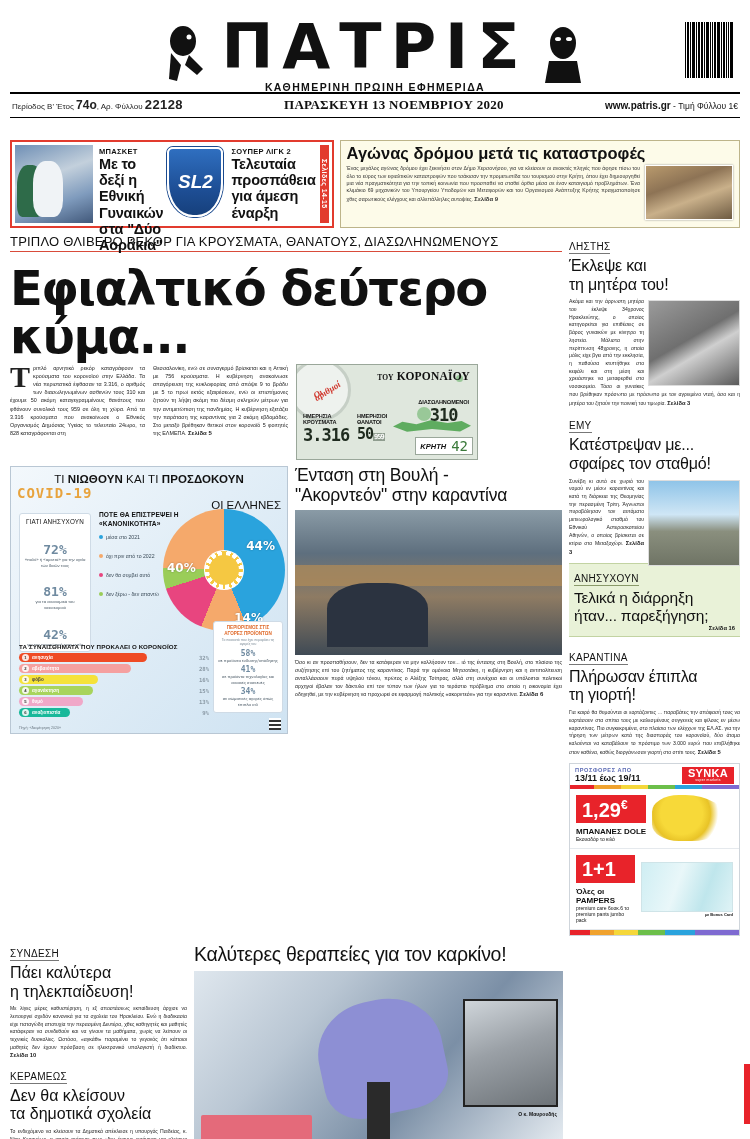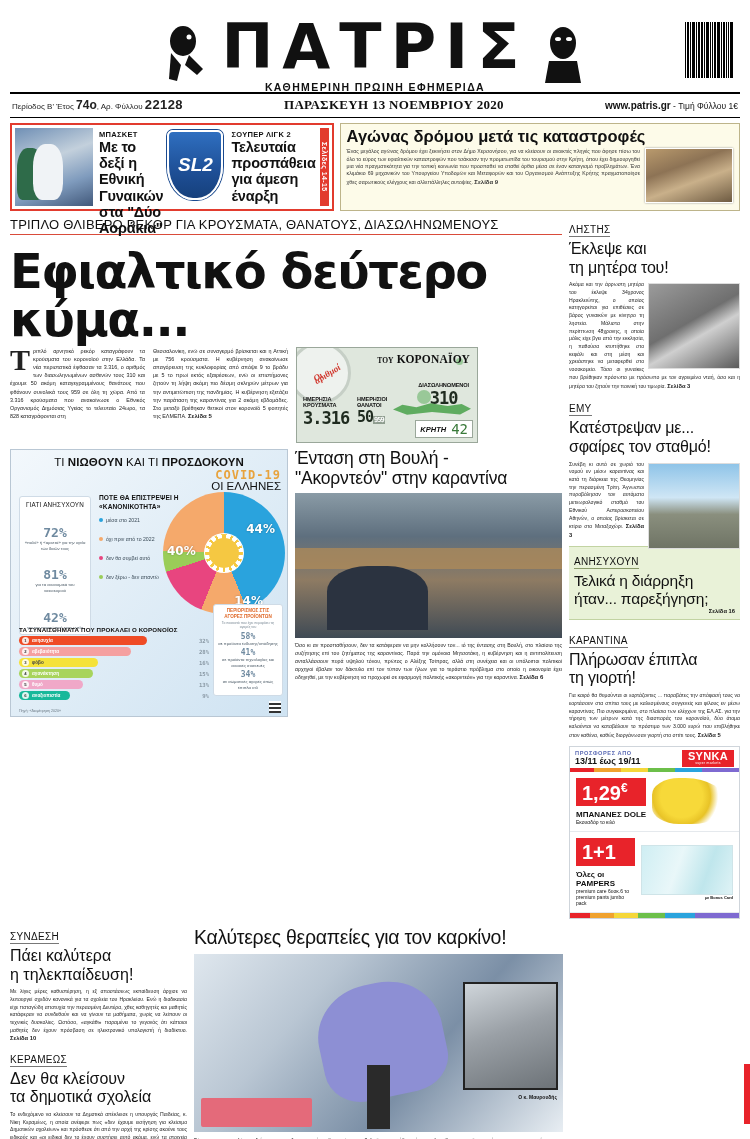--- a/index.html
+++ b/index.html
@@ -26,21 +26,21 @@
   .mast-rule2 { border-top: 1px solid #000; margin-top: 1px; }
   .infoline { display: flex; align-items: baseline; justify-content: space-between; padding: 3px 2px 3px 2px; font-size: 9px; }
   .infoline .issue { font-size: 8px; color: #222; }
   .infoline .issue b.big { font-size: 12px; }
   .infoline .issue b.num { font-size: 13px; letter-spacing: .4px; }
   .infoline .date { font-size: 13px; font-weight: bold; letter-spacing: .3px; font-family: "Liberation Serif", serif; }
   .infoline .site { font-size: 8.5px; }
   .infoline .site b { font-size: 10px; }
 
   
-  .topbanners { display: flex; gap: 6px; margin-top: 5px; height: 88px; }
+  .topbanners { display: flex; gap: 6px; margin-top: 22px; height: 88px; }
   .sportbox { width: 368px; border: 2px solid #e23b2e; background:#fff; display: flex; padding: 3px; position: relative; }
   .sb-photo { width: 78px; height: 78px; background: linear-gradient(160deg,#6f8fb5 0%,#c3d0dc 40%,#7f9bbd 70%,#41587a 100%); position: relative; overflow: hidden; flex: none; }
   .sb-photo:after { content:""; position:absolute; left: 18px; top: 16px; width: 30px; height: 56px; background:#f0f3f6; border-radius: 40% 40% 30% 30%; }
   .sb-photo:before { content:""; position:absolute; left: 2px; top: 20px; width: 26px; height: 52px; background:#2e6b49; border-radius: 40% 40% 20% 20%; }
   .sb-txt { padding: 2px 4px 0 6px; flex: 1 1 auto; }
   .kicker { font-size: 7.5px; font-weight: bold; letter-spacing: .3px; }
   .sb-head { font-size: 14.5px; font-weight: bold; line-height: 1.12; letter-spacing: -.2px; }
   .sl2 { width: 58px; height: 74px; flex: none; align-self: center; position: relative; }
   .sl2-shield { width: 56px; height: 70px; background: linear-gradient(180deg,#2f6fc0 0%,#1e4f96 60%,#16407c 100%); border-radius: 6px 6px 26px 26px / 6px 6px 34px 34px; display:flex; align-items:center; justify-content:center; color:#fff; font-weight:bold; font-size:19px; font-style: italic; border: 2px solid #fff; box-shadow: 0 0 0 1px #1a4a8f; }
   .sb-rot { writing-mode: vertical-rl; background:#e23b2e; color:#fff; font-size:7px; font-weight:bold; padding:2px 1px; letter-spacing:.4px; display:flex; align-items:center; justify-content:center; }
@@ -77,21 +77,21 @@
   .cb-krit { position:absolute; right: 4px; bottom: 4px; background:#fff; border:1px solid #9aa79a; padding: 0 4px; display:flex; align-items:center; gap:5px; }
   .cb-krit .k { font-size:7.5px; font-weight:bold; font-style:italic; }
   .cb-krit .v { font-family:"DejaVu Sans Mono", monospace; font-size: 14px; font-weight:normal; color:#3a7a3a; }
   .cb-map { position:absolute; right: 6px; bottom: 26px; width: 78px; height: 16px; background:#49a14a; clip-path: polygon(0% 60%,12% 30%,30% 45%,48% 20%,70% 38%,88% 25%,100% 55%,86% 90%,50% 75%,18% 92%); opacity:.85; }
   .cb-dot { position:absolute; width:7px; height:7px; border-radius:50%; background:#5fae5f; opacity:.55; }
 
   
   .infobox { width: 278px; height: 268px; border:1px solid #b9c7d4; background: linear-gradient(135deg,#f3f8fc 0%, #e2eef7 45%, #cfe3f2 100%); position: relative; overflow:hidden; padding: 6px; }
   .ib-title { text-align:center; font-size: 11.5px; letter-spacing:.1px; line-height:1.15; }
   .ib-title b { font-weight:bold; }
-  .ib-covid { display:block; text-align:right; color:#e8a33d; font-weight:bold; font-size: 12px; letter-spacing:1px; font-family:"DejaVu Sans Mono", monospace; margin-top:-1px; }
+  .ib-covid { display:block; text-align:left; color:#e8a33d; font-weight:bold; font-size: 14px; letter-spacing:1px; font-family:"DejaVu Sans Mono", monospace; margin-top:-1px; }
   .ib-sub { text-align:right; font-size: 11.5px; margin-top:-2px; }
   .ib-why { position:absolute; left: 8px; top: 46px; width: 72px; background:#fff; border:1px solid #cfdbe6; border-radius:3px; padding: 4px 2px; text-align:center; }
   .ib-why h4 { font-size: 6.3px; letter-spacing:.2px; font-weight:normal; line-height:1.25; }
   .ib-why .pct { font-size: 13px; font-weight:bold; color:#6f8aa0; font-family:"DejaVu Sans Mono", monospace; margin-top: 16px; }
   .ib-why .cap { font-size: 4.2px; line-height:1.35; color:#4b5a66; padding: 0 2px; }
   .ib-q { position:absolute; left: 88px; top: 44px; width: 112px; }
   .ib-q h4 { font-size: 6.6px; line-height:1.3; letter-spacing:.1px; }
   .ib-leg { margin-top: 6px; }
   .ib-leg div { font-size: 5.2px; color:#3a4a57; margin-bottom: 13px; display:flex; align-items:center; gap:3px; }
   .ib-leg i { width:4px; height:4px; border-radius:50%; display:inline-block; flex:none; }

